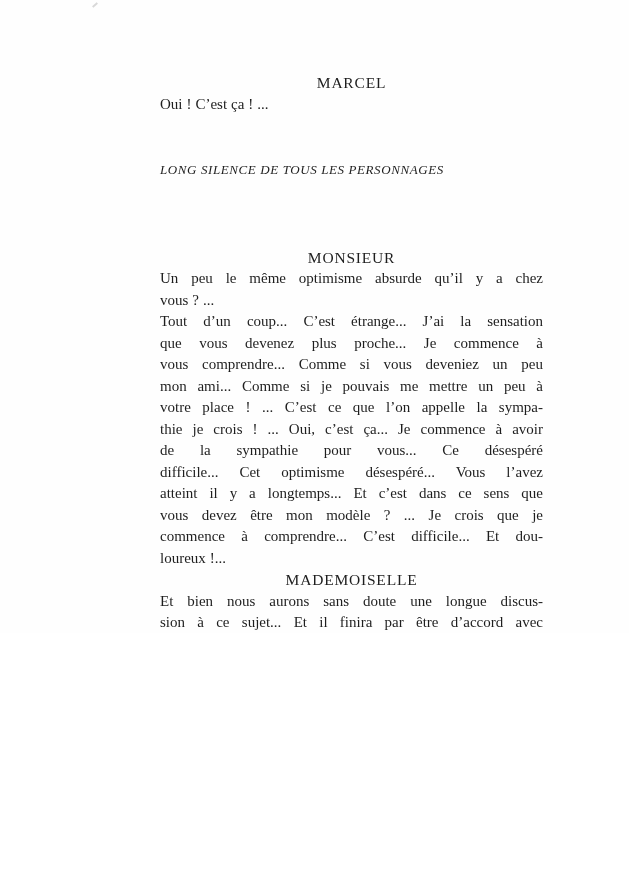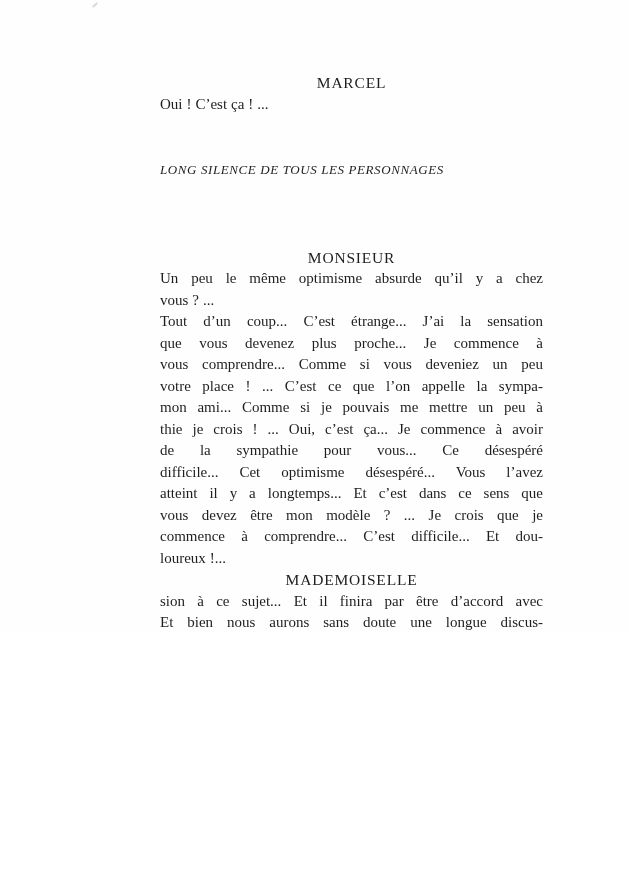--- a/index.html
+++ b/index.html
@@ -82,33 +82,33 @@
         <div class="dialogue-line last">Oui ! C’est ça ! ...</div>
       </div>
       <div class="flow-item flow-1 stage-direction">LONG SILENCE DE TOUS LES PERSONNAGES</div>
       <div class="flow-item flow-2">
         <div class="speaker-heading">MONSIEUR</div>
         <div class="dialogue-line">Un peu le même optimisme absurde qu’il y a chez</div>
         <div class="dialogue-line last">vous ? ...</div>
         <div class="dialogue-line">Tout d’un coup... C’est étrange... J’ai la sensation</div>
         <div class="dialogue-line">que vous devenez plus proche... Je commence à</div>
         <div class="dialogue-line">vous comprendre... Comme si vous deveniez un peu</div>
+        <div class="dialogue-line">mon ami... Comme si je pouvais me mettre un peu à</div>
         <div class="dialogue-line">votre place ! ... C’est ce que l’on appelle la sympa-</div>
-        <div class="dialogue-line">mon ami... Comme si je pouvais me mettre un peu à</div>
         <div class="dialogue-line">thie je crois ! ... Oui, c’est ça... Je commence à avoir</div>
         <div class="dialogue-line">de la sympathie pour vous... Ce désespéré</div>
         <div class="dialogue-line">difficile... Cet optimisme désespéré... Vous l’avez</div>
         <div class="dialogue-line">atteint il y a longtemps... Et c’est dans ce sens que</div>
         <div class="dialogue-line">vous devez être mon modèle ? ... Je crois que je</div>
         <div class="dialogue-line">commence à comprendre... C’est difficile... Et dou-</div>
         <div class="dialogue-line last">loureux !...</div>
       </div>
       <div class="flow-item flow-3">
         <div class="speaker-heading">MADEMOISELLE</div>
+        <div class="dialogue-line">Et bien nous aurons sans doute une longue discus-</div>
         <div class="dialogue-line">sion à ce sujet... Et il finira par être d’accord avec</div>
-        <div class="dialogue-line">Et bien nous aurons sans doute une longue discus-</div>
         <div class="dialogue-line last">moi !...</div>
       </div>
       <div class="flow-item flow-4">
       </div>
     </div>
   <div class="page-number">71</div>
 </div>
 
 </body></html>

